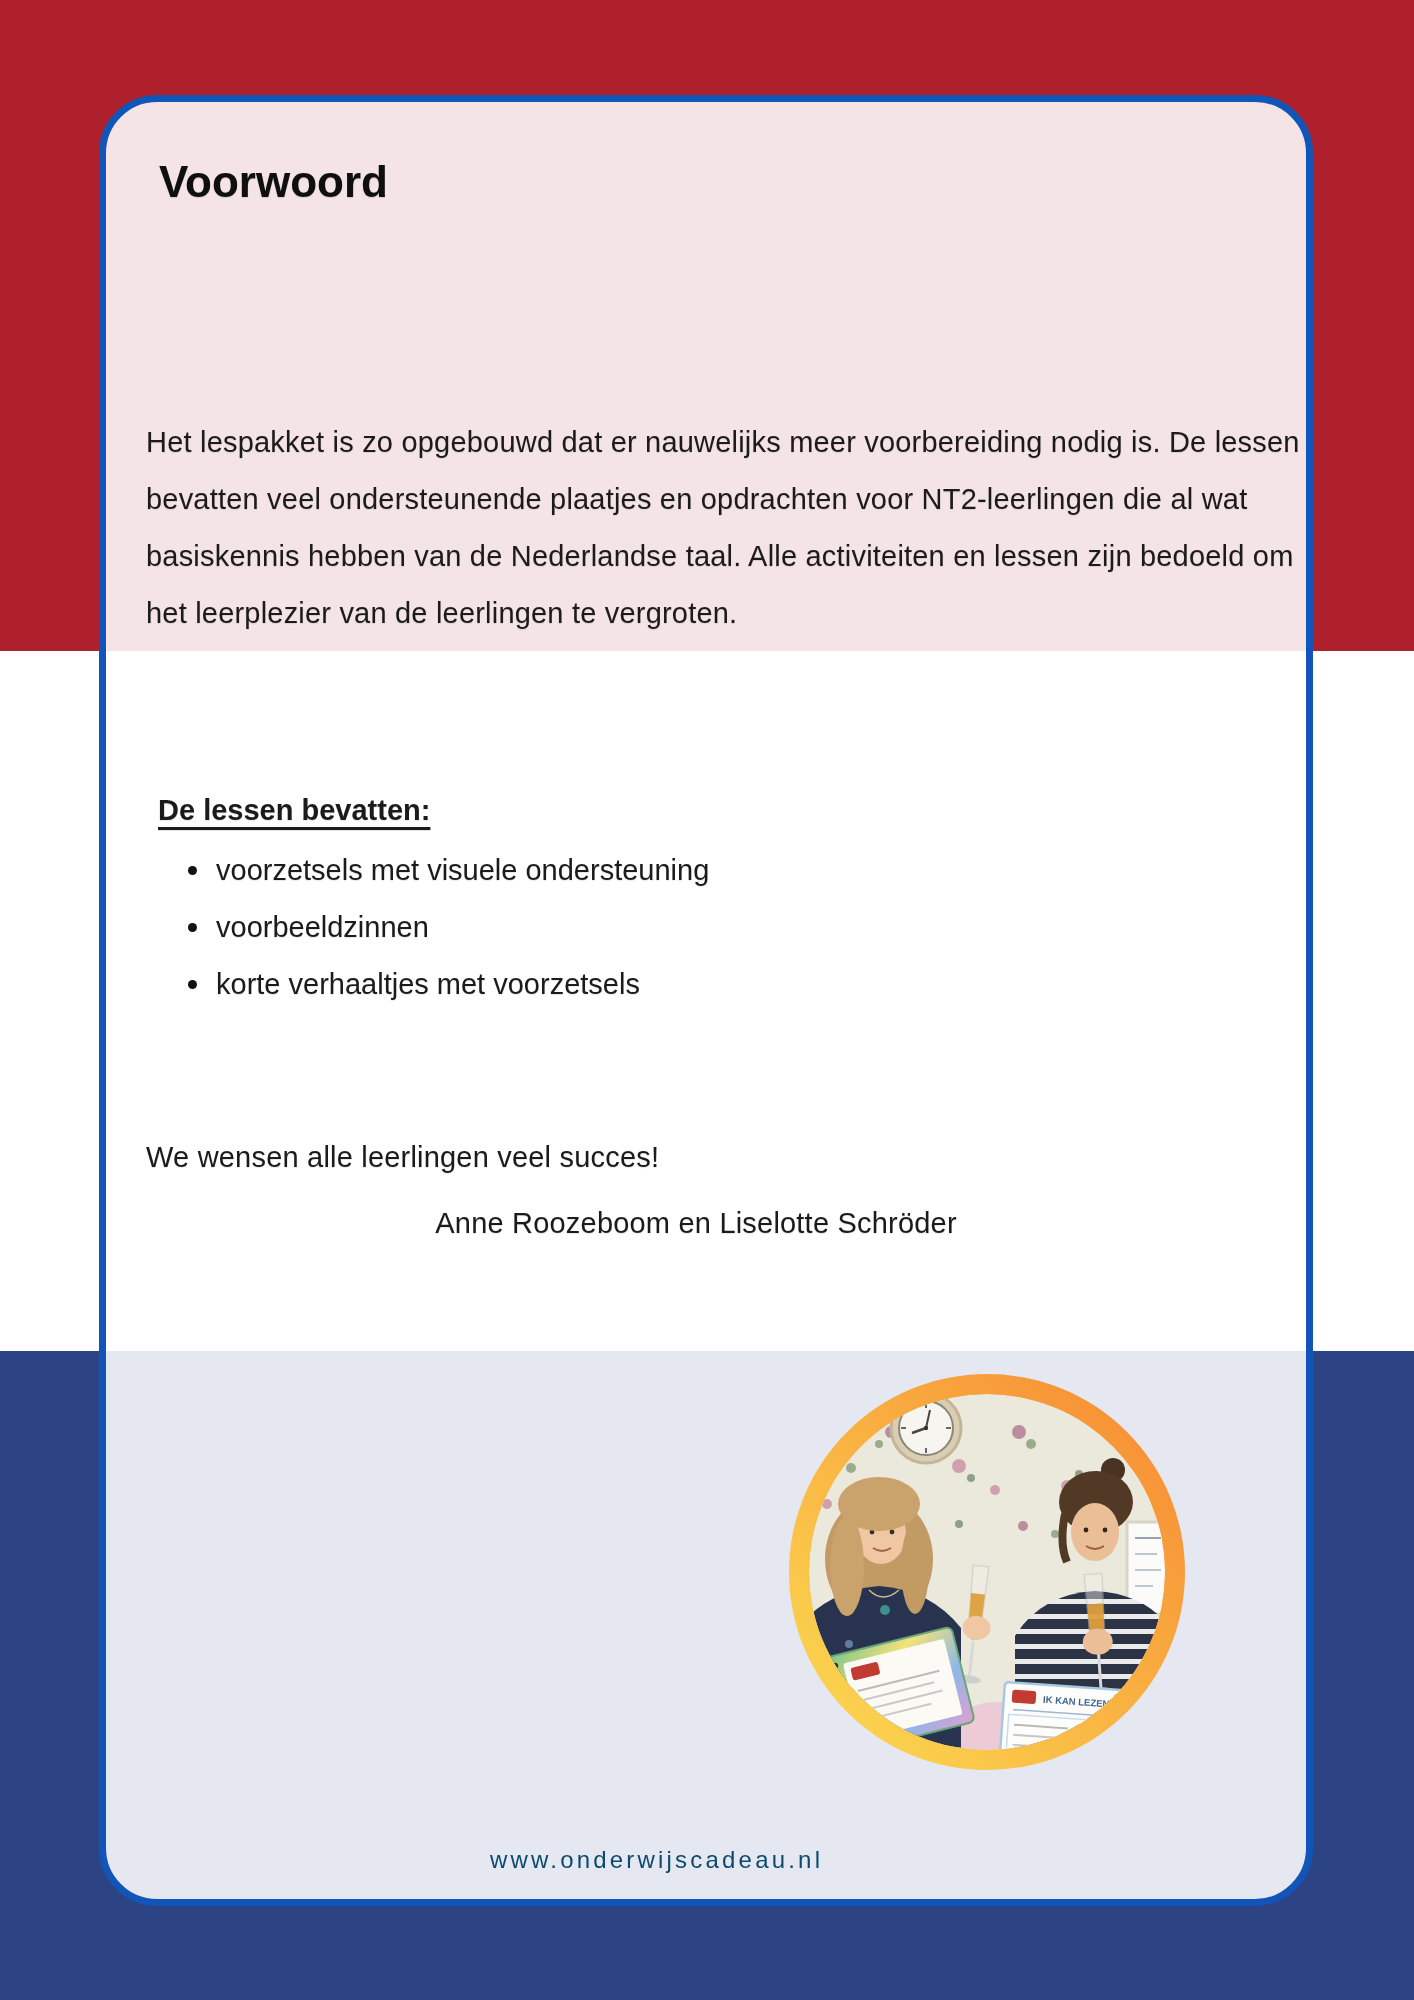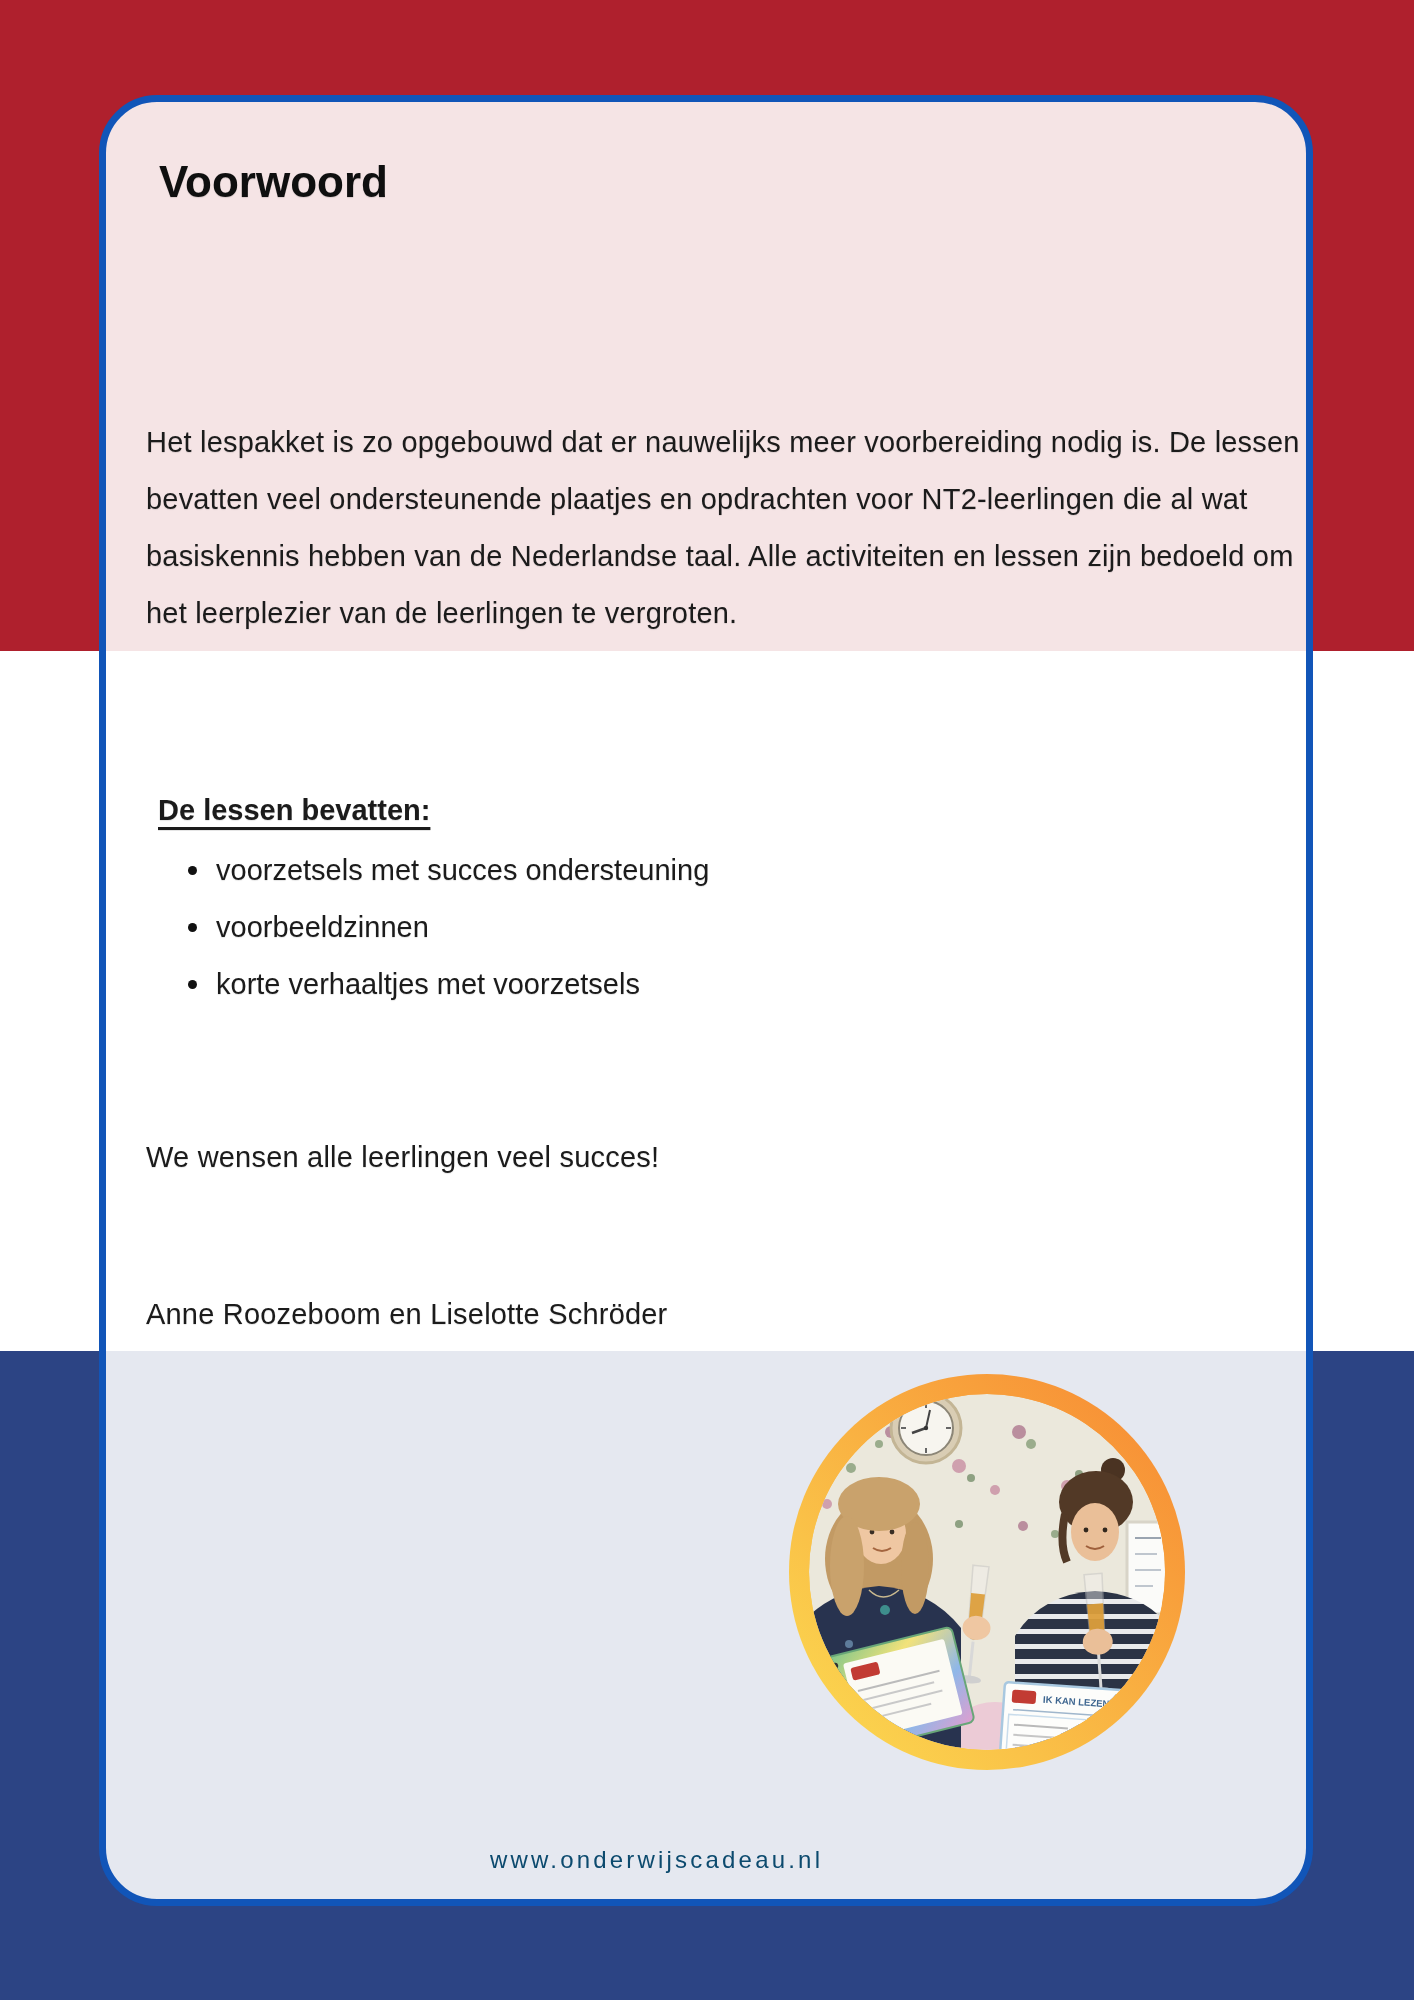--- a/index.html
+++ b/index.html
@@ -55,21 +55,21 @@
     padding-left:70px;
     font-size:29px;line-height:57px;
     text-shadow:0 1px 1px rgba(0,0,0,0.10);
   }
   ul.lessons li .dot{
     position:absolute;left:42px;top:24px;
     width:9px;height:9px;border-radius:50%;
     background:#111;
   }
   .closing{left:24px;top:1011px;width:1100px;}
-  .signature{left:24px;top:1168px;width:1100px;}
+  .signature{left:24px;top:1077px;width:1100px;text-align:center;}
 
   
   .photo-ring{
     position:absolute;
     left:789px;top:1374px;
     width:396px;height:396px;
     box-sizing:border-box;
     padding:20px;
     border-radius:50%;
     background:linear-gradient(225deg,#F78E35 8%,#FBD34E 88%);
@@ -98,21 +98,21 @@
 
   <div class="card">
     <h1 class="abs title">Voorwoord</h1>
 
 
     <p class="abs body-text p2">Het lespakket is zo opgebouwd dat er nauwelijks meer voorbereiding nodig is. De lessen bevatten veel ondersteunende plaatjes en opdrachten voor NT2-leerlingen die al wat basiskennis hebben van de Nederlandse taal. Alle activiteiten en lessen zijn bedoeld om het leerplezier van de leerlingen te vergroten.</p>
 
     <h2 class="abs list-heading">De lessen bevatten:</h2>
 
     <ul class="abs lessons">
-      <li><span class="dot"></span><span>voorzetsels met succes ondersteuning</span></li>
+      <li><span class="dot"></span><span>voorzetsels met visuele ondersteuning</span></li>
       <li><span class="dot"></span><span>voorbeeldzinnen</span></li>
       <li><span class="dot"></span><span>korte verhaaltjes met voorzetsels</span></li>
     </ul>
 
     <p class="abs body-text closing">We wensen alle leerlingen veel succes!</p>
 
     <p class="abs body-text signature">Anne Roozeboom en Liselotte Schröder</p>
   </div>
 
   <div class="photo-ring">

